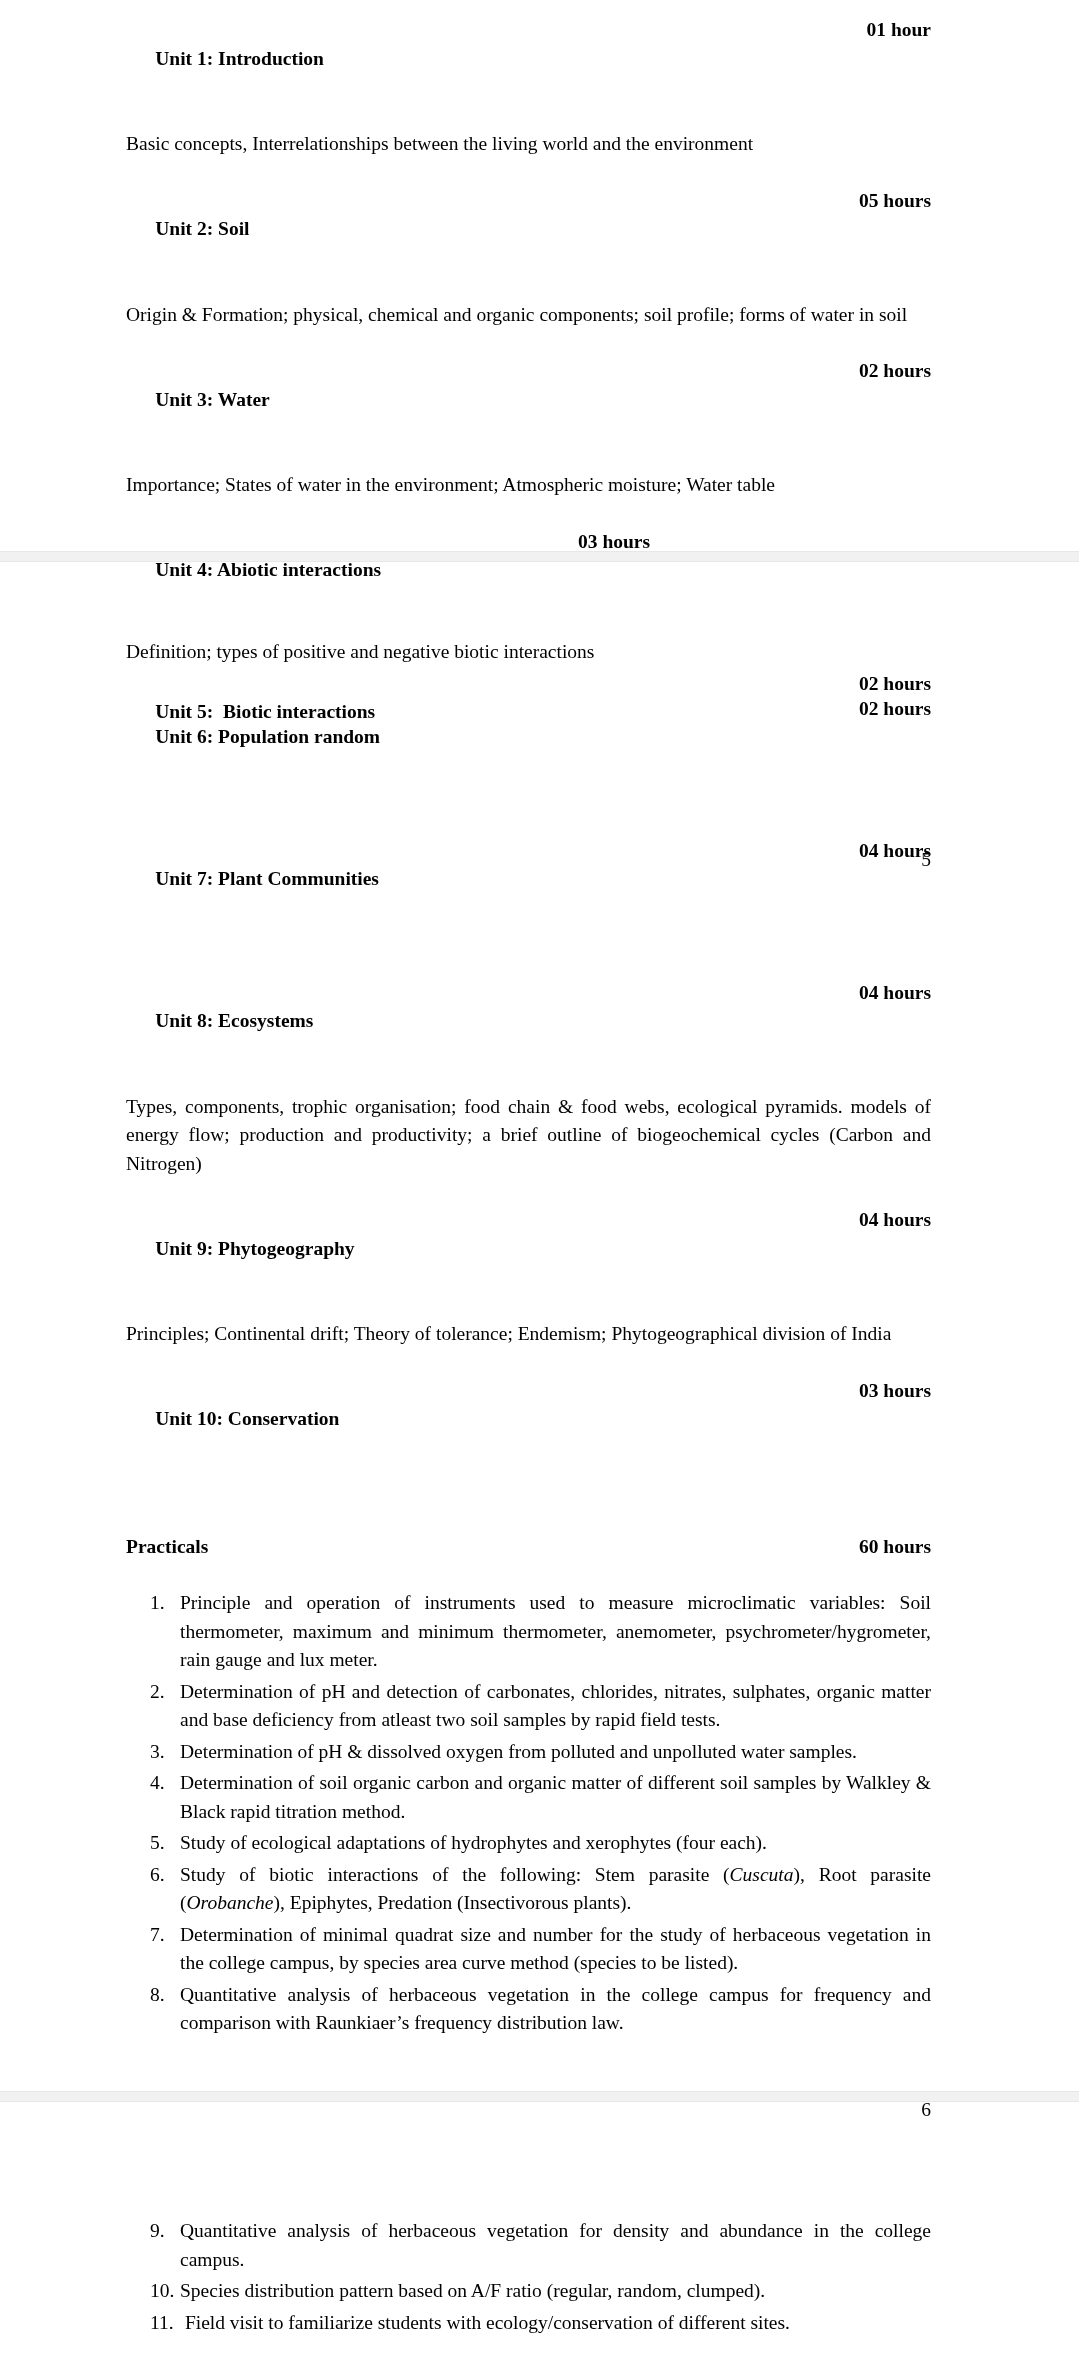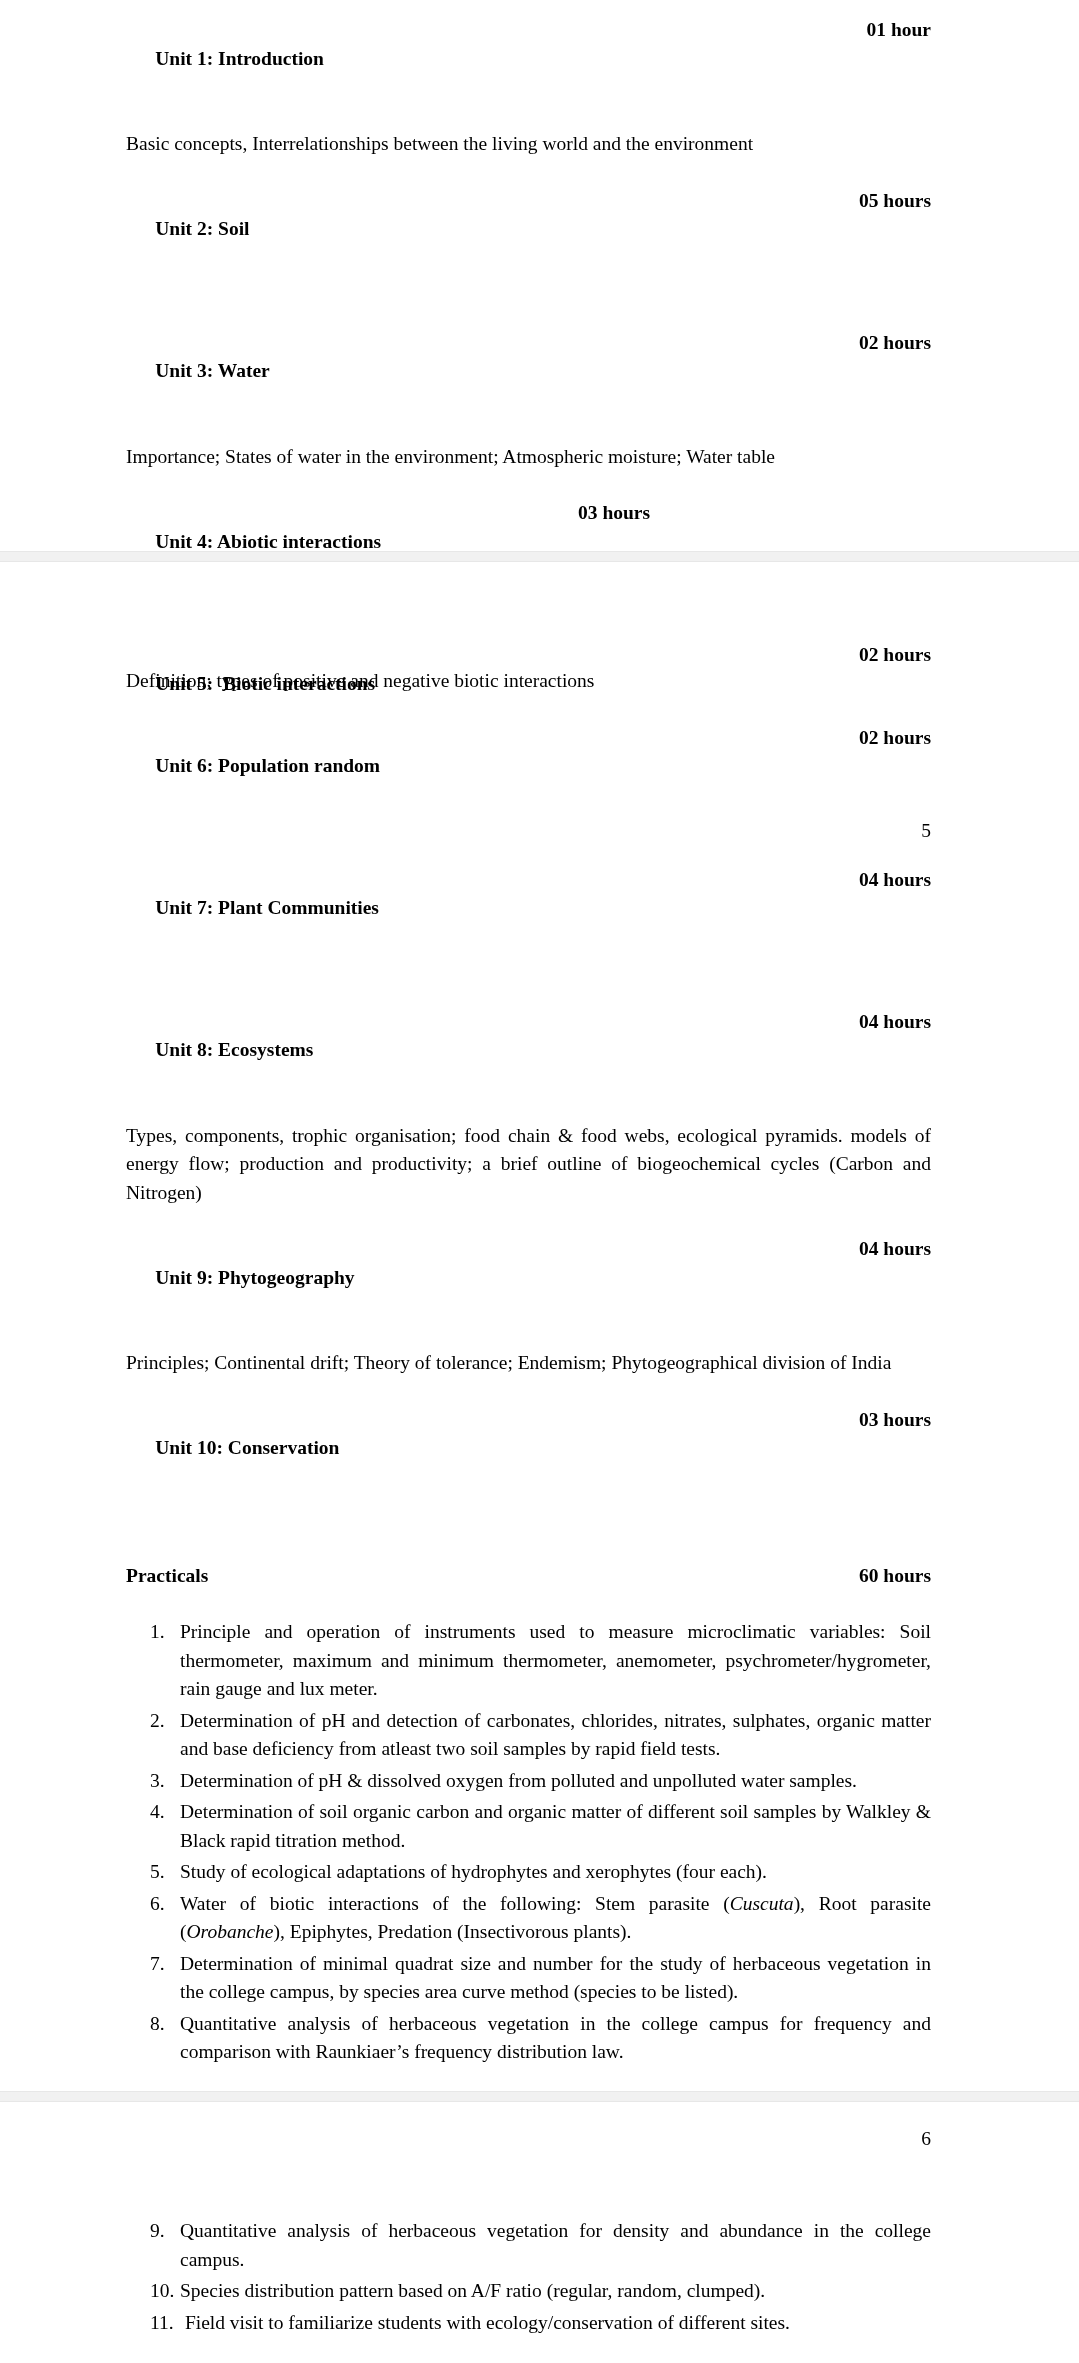--- a/index.html
+++ b/index.html
@@ -10,21 +10,21 @@
     color: #000000;
     font-family: "Liberation Serif", serif;
     font-size: 19.5px;
     line-height: 28.5px;
     overflow: hidden;
   }
   .page { position: relative; box-sizing: border-box; }
   .content { margin-left: 126px; margin-right: 148px; }
 
   .page5 { height: 551px; padding-top: 16px; }
-  .page6 { height: 1529px; padding-top: 105px; }
+  .page6 { height: 1529px; padding-top: 76px; }
   .page7 { height: 262px; padding-top: 115px; }
 
   .sep {
     height: 11px;
     background: #f1f1f1;
     border-top: 1px solid #e7e7e7;
     border-bottom: 1px solid #e7e7e7;
     box-sizing: border-box;
   }
 
@@ -61,20 +61,21 @@
       <span class="unit-hours">01 hour</span>
     </div>
     <div class="unit-body">Basic concepts, Interrelationships between the living world and the environment</div>
   </div>
 
   <div class="unit">
     <div class="unit-row">
       <span>Unit 2: Soil</span>
       <span class="unit-hours">05 hours</span>
     </div>
+    <div class="unit-body">Origin &amp; Formation; physical, chemical and organic components; soil profile; forms of water in soil</div>
   </div>
 
   <div class="unit">
     <div class="unit-row">
       <span>Unit 3: Water</span>
       <span class="unit-hours">02 hours</span>
     </div>
     <div class="unit-body">Importance; States of water in the environment; Atmospheric moisture; Water table</div>
   </div>
 
@@ -167,21 +168,21 @@
     <span class="ptext"><span>Determination of soil organic carbon and organic matter of different soil samples by Walkley &amp; Black rapid titration method.</span></span>
   </div>
 
   <div class="pitem">
     <span class="pnum">5.</span>
     <span class="ptext"><span>Study of ecological adaptations of hydrophytes and xerophytes (four each).</span></span>
   </div>
 
   <div class="pitem">
     <span class="pnum">6.</span>
-    <span class="ptext"><span>Water of biotic interactions of the following: Stem parasite (</span><i>Cuscuta</i><span>), Root parasite (</span><i>Orobanche</i><span>), Epiphytes, Predation (Insectivorous plants).</span></span>
+    <span class="ptext"><span>Study of biotic interactions of the following: Stem parasite (</span><i>Cuscuta</i><span>), Root parasite (</span><i>Orobanche</i><span>), Epiphytes, Predation (Insectivorous plants).</span></span>
   </div>
 
   <div class="pitem">
     <span class="pnum">7.</span>
     <span class="ptext"><span>Determination of minimal quadrat size and number for the study of herbaceous vegetation in the college campus, by species area curve method (species to be listed).</span></span>
   </div>
 
   <div class="pitem">
     <span class="pnum">8.</span>
     <span class="ptext"><span>Quantitative analysis of herbaceous vegetation in the college campus for frequency and comparison with Raunkiaer’s frequency distribution law.</span></span>

